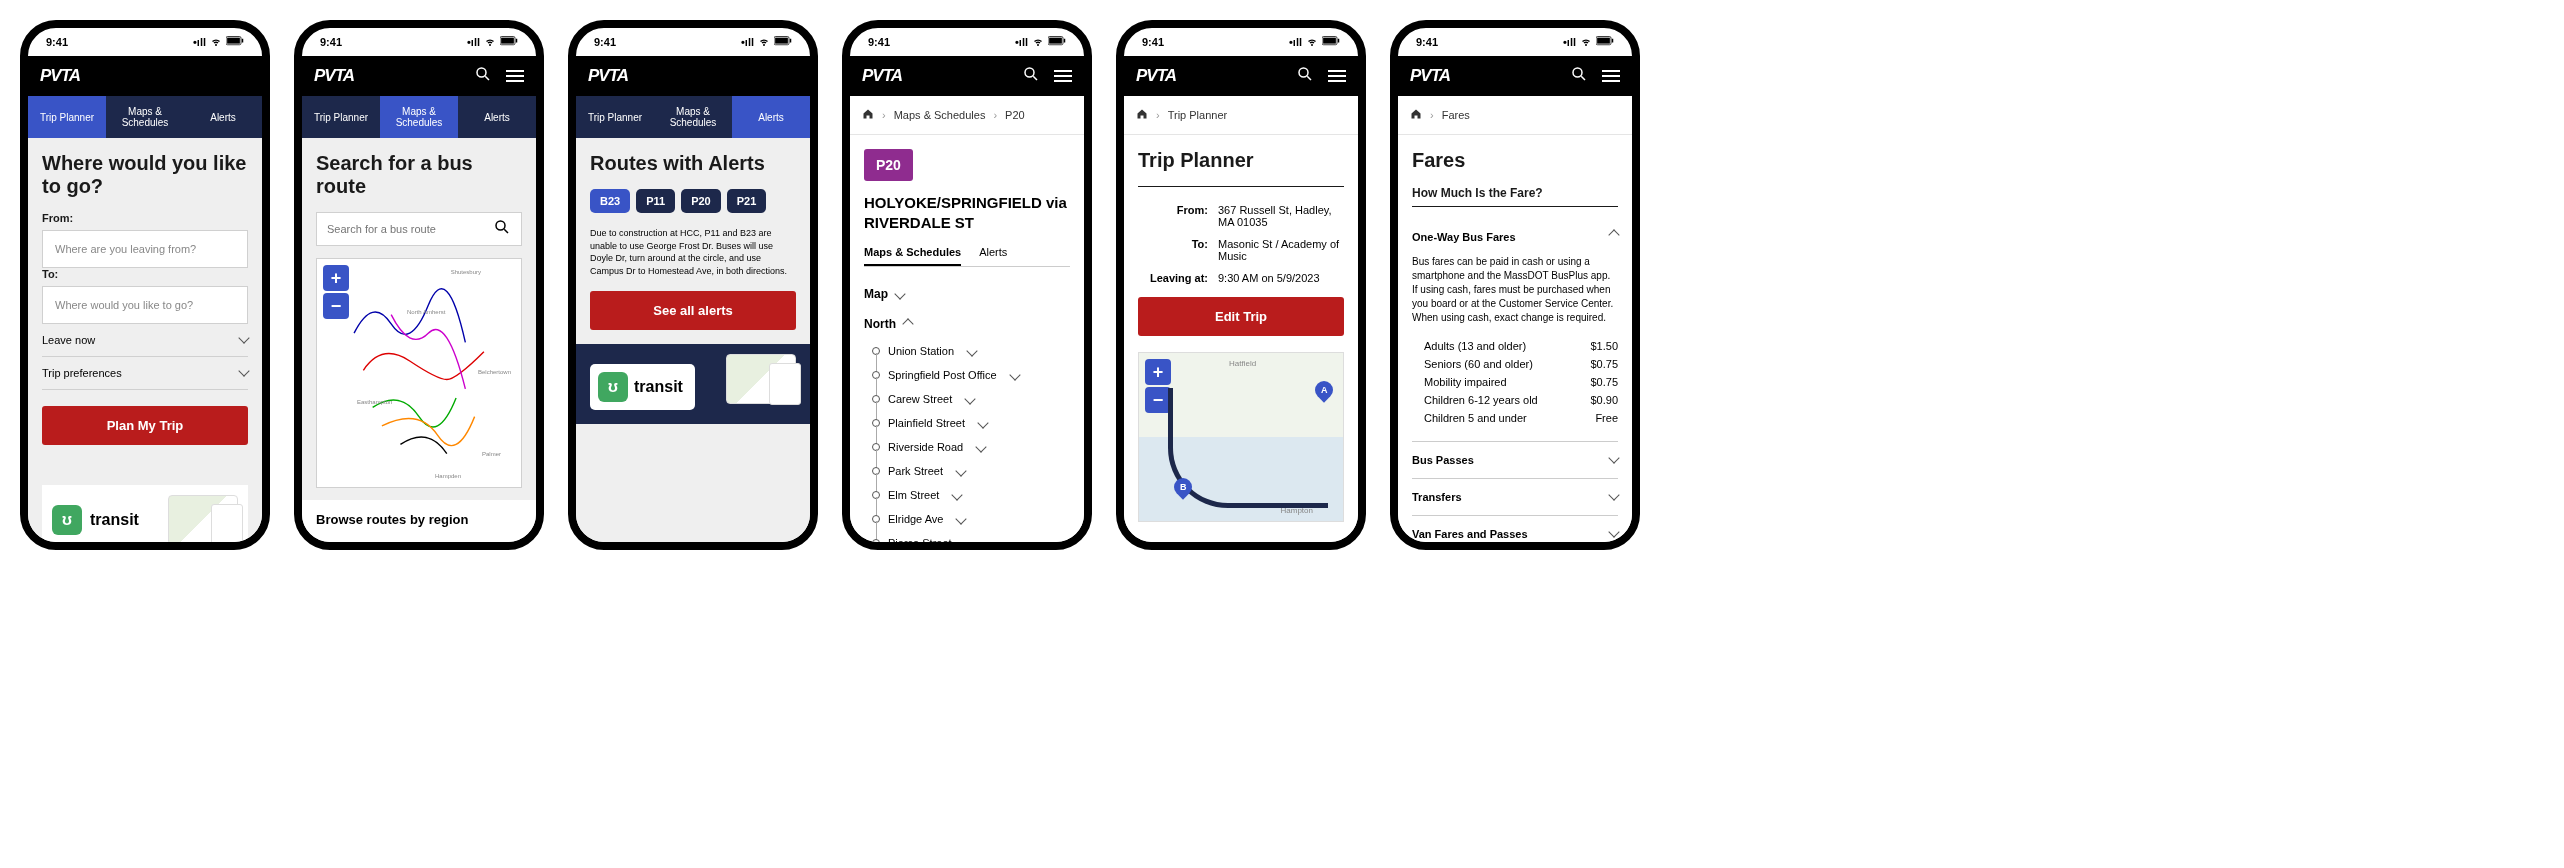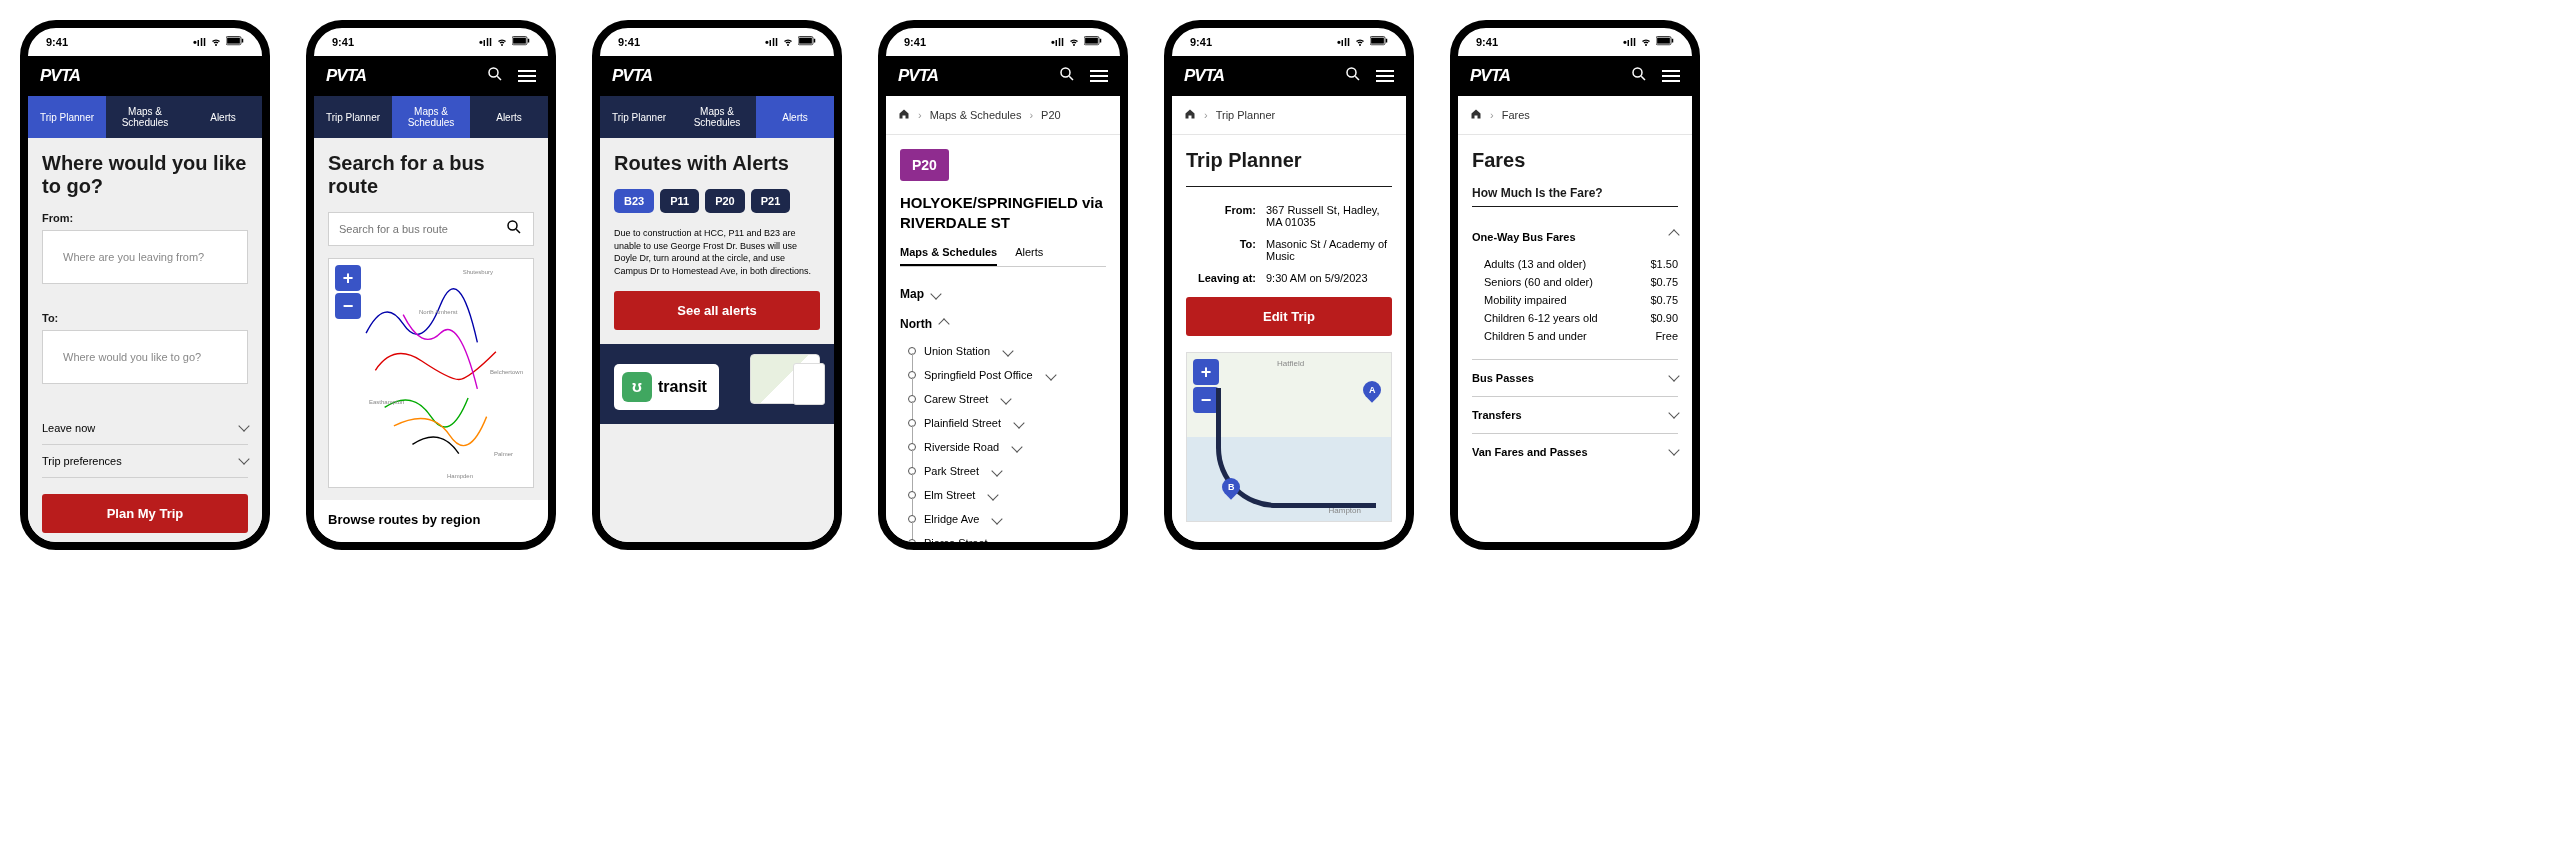--- a/index.html
+++ b/index.html
@@ -1,18 +1,18 @@
 <!DOCTYPE html>
 <html><head>
 <meta charset="utf-8">
 <style>
 * { margin: 0; padding: 0; box-sizing: border-box; }
 body { font-family: -apple-system, BlinkMacSystemFont, "Segoe UI", sans-serif; background: #fff; }
 
-.canvas { display: flex; gap: 36px; padding: 20px; background: #fff; }
+.canvas { display: flex; gap: 24px; padding: 20px; background: #fff; }
 
 .phone { width: 250px; height: 530px; background: #fff; border: 8px solid #000; border-radius: 36px; overflow: hidden; position: relative; flex-shrink: 0; }
 
 .status-bar { height: 28px; display: flex; justify-content: space-between; align-items: center; padding: 0 18px; font-size: 11px; font-weight: 600; color: #000; }
 .status-icons { display: flex; gap: 4px; align-items: center; }
 
 .header { background: #000000; height: 40px; display: flex; align-items: center; padding: 12px 12px; justify-content: space-between; }
 .logo { color: #fff; font-weight: 900; font-size: 17px; font-style: italic; letter-spacing: -1px; }
 .header-icons { display: flex; gap: 14px; align-items: center; }
 
@@ -24,21 +24,21 @@
 .breadcrumb .sep { color: #999; }
 
 .content { padding: 14px; overflow-y: auto; height: calc(100% - 68px); background: #efefef; }
 .content.with-tabs { height: calc(100% - 108px); }
 .content.white { background: #fff; }
 
 h1 { font-size: 20px; font-weight: 800; margin-bottom: 14px; color: #1a1a1a; line-height: 1.15; }
 h2 { font-size: 14px; font-weight: 800; margin-bottom: 8px; color: #1a1a1a; }
 
 .field-label { font-size: 11px; font-weight: 700; margin-bottom: 6px; display: block; color: #1a1a1a; }
-.input { width: 100%; padding: 20px; border: 1px solid #d0d0d0; font-size: 11px; margin-bottom: 28px; background: #fff; }
+.input { width: 100%; padding: 12px; border: 1px solid #d0d0d0; font-size: 11px; margin-bottom: 0; background: #fff; }
 .input::placeholder { color: #888; }
 
 .select-row { padding: 10px 0; font-size: 11px; display: flex; justify-content: space-between; border-bottom: 1px solid #d0d0d0; cursor: pointer; }
 
 .btn-primary { width: 100%; padding: 12px; background: #b91c1c; color: #fff; border: none; font-size: 13px; font-weight: 700; margin-top: 16px; cursor: pointer; border-radius: 3px; }
 
 .transit-card { background: #fff; padding: 10px; margin-top: 40px; display: flex; align-items: center; gap: 8px; }
 .transit-icon { background: #40a760; width: 30px; height: 30px; border-radius: 6px; display: flex; align-items: center; justify-content: center; color: #fff; font-weight: bold; font-size: 16px; }
 .transit-label { font-weight: 700; font-size: 16px; }
 .transit-shots { width: 70px; height: 50px; background: linear-gradient(135deg, #e8f0e0 50%, #fff 50%); border: 1px solid #ddd; border-radius: 4px; margin-left: auto; position: relative; }
@@ -496,20 +496,21 @@
     <span>Fares</span>
   </div>
   <div class="content white" style="height:calc(100% - 105px)">
     <h1>Fares</h1>
     <h2 style="font-size:12px;margin-bottom:4px">How Much Is the Fare?</h2>
     <div class="hr"></div>
     <div class="accordion-row" style="border-top:none">
       <span>One-Way Bus Fares</span>
       <span class="chev up"></span>
     </div>
+    <div class="intro-text">Bus fares can be paid in cash or using a smartphone and the MassDOT BusPlus app. If using cash, fares must be purchased when you board or at the Customer Service Center. When using cash, exact change is required.</div>
     <div class="fare-body">
       <div class="fare-row">
             <span>Adults (13 and older)</span>
             <span>$1.50</span>
           </div>
       <div class="fare-row">
             <span>Seniors (60 and older)</span>
             <span>$0.75</span>
           </div>
       <div class="fare-row">

